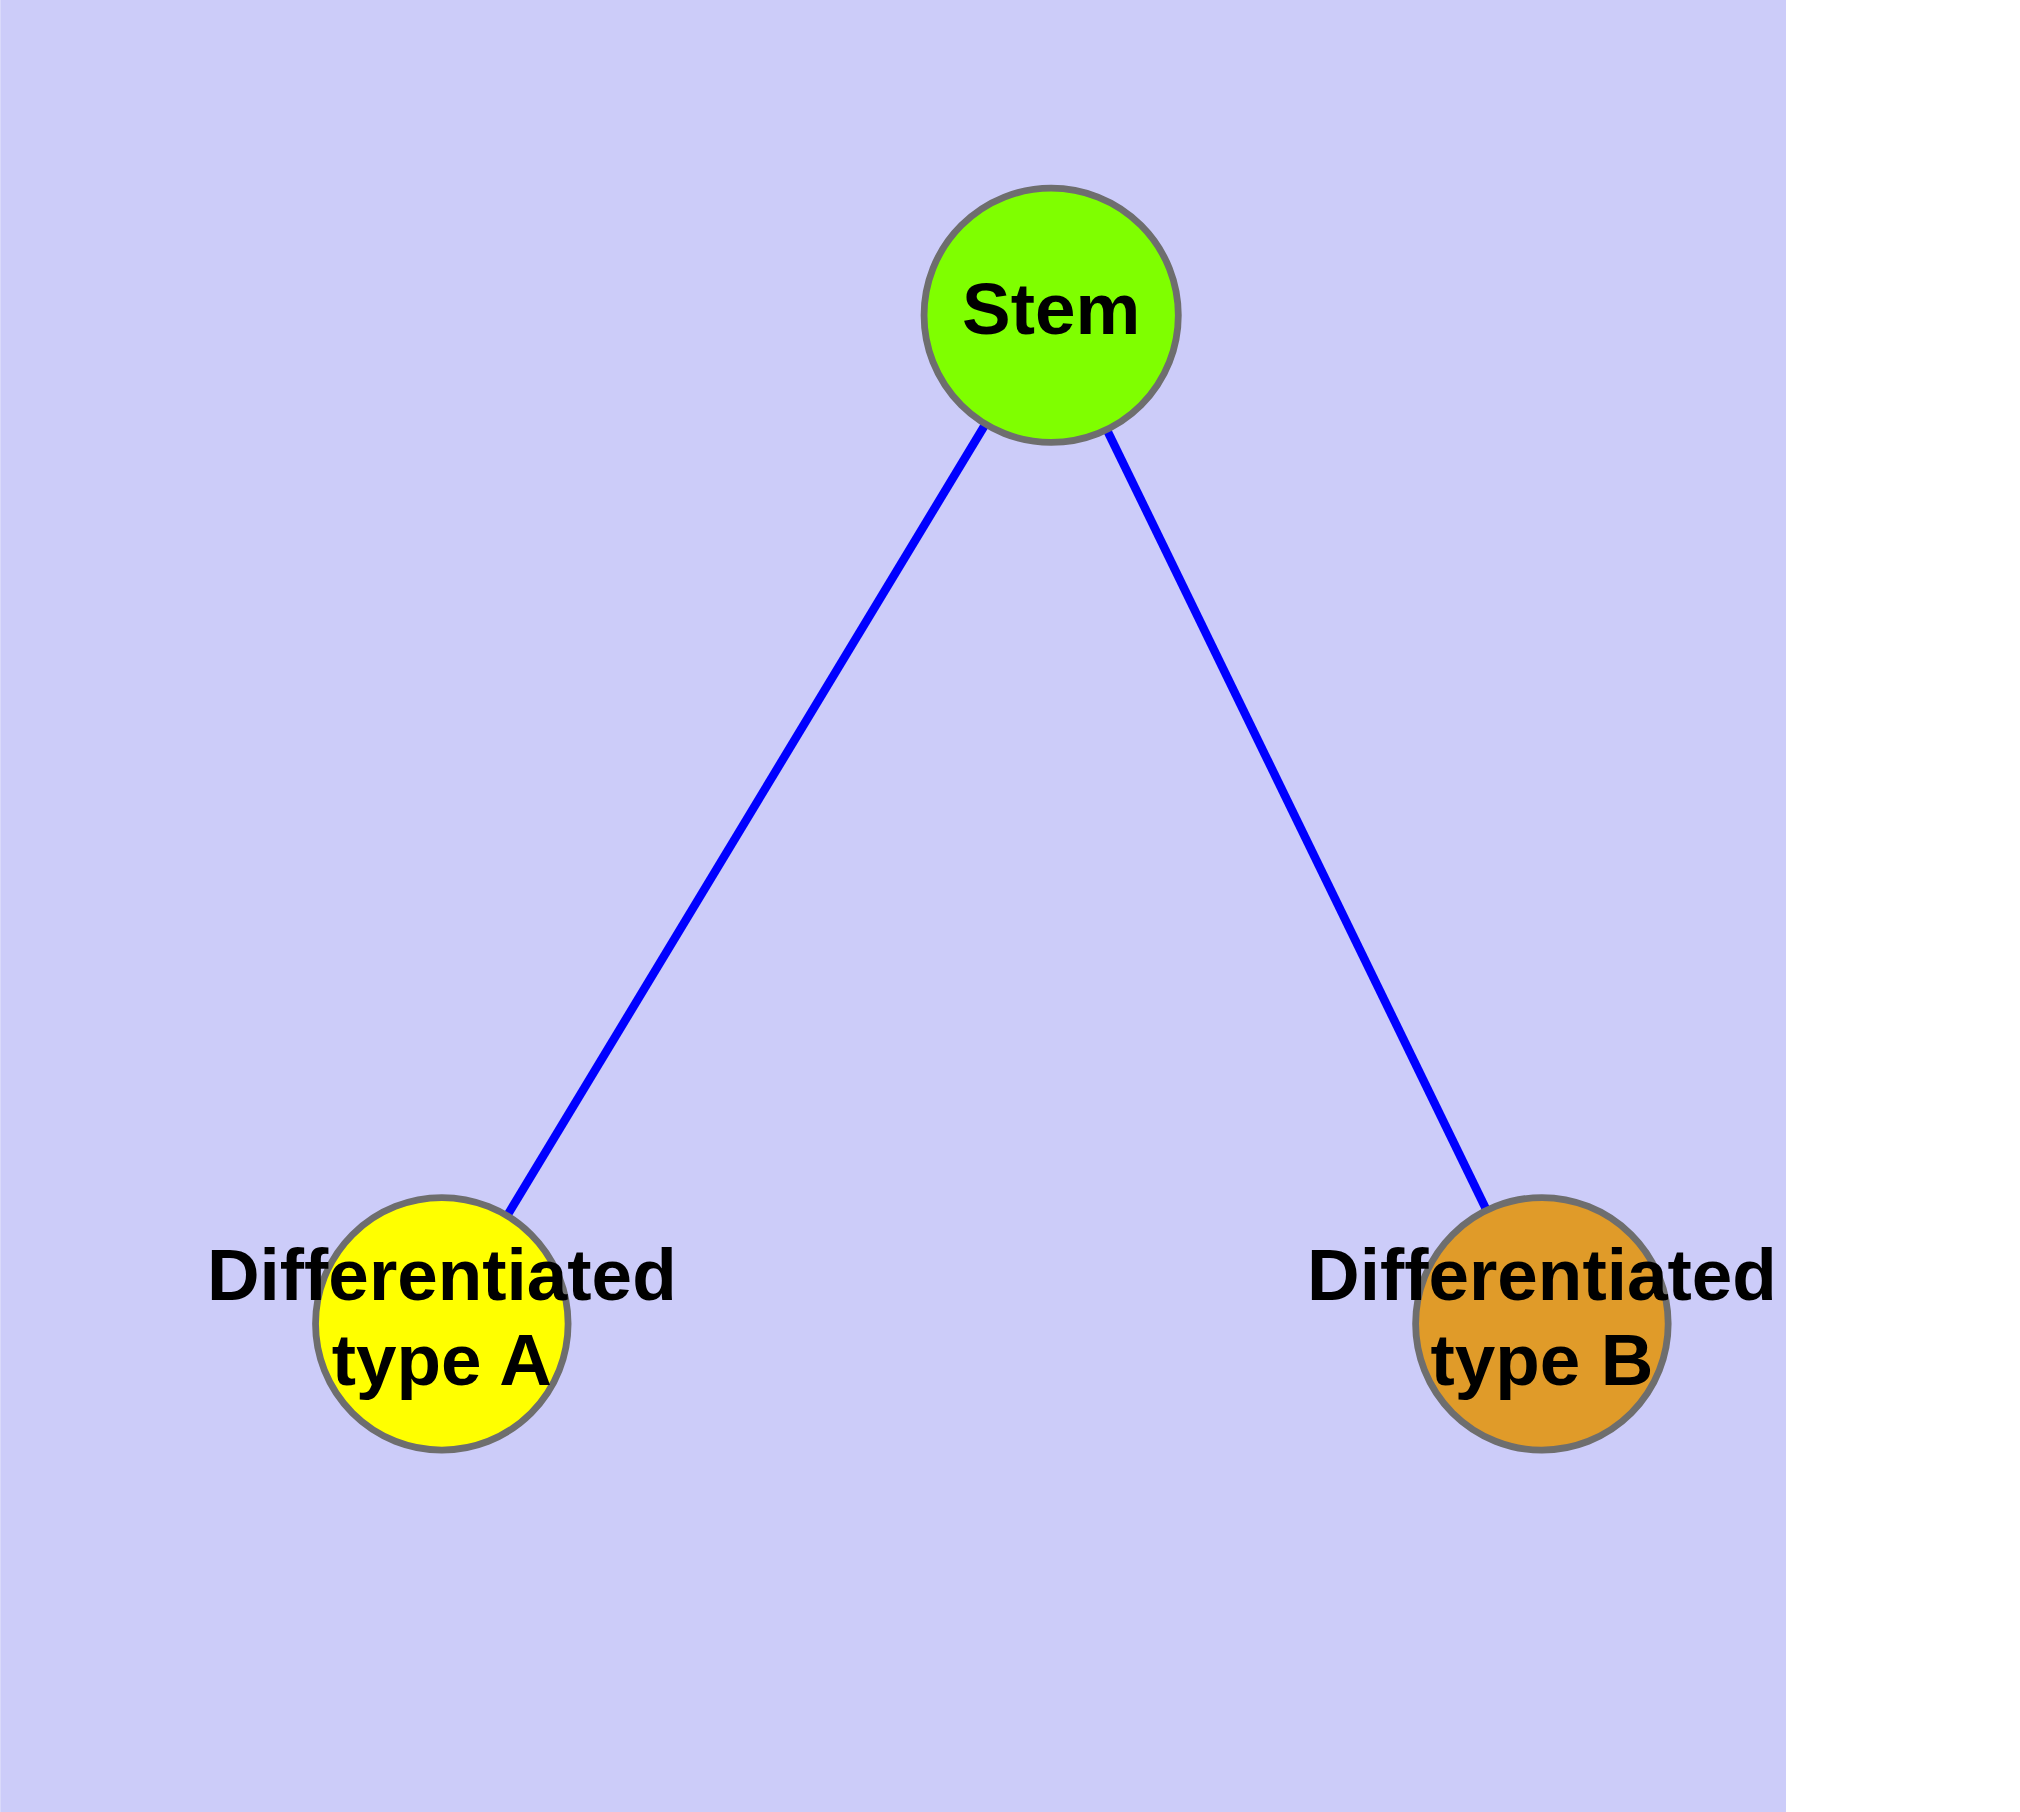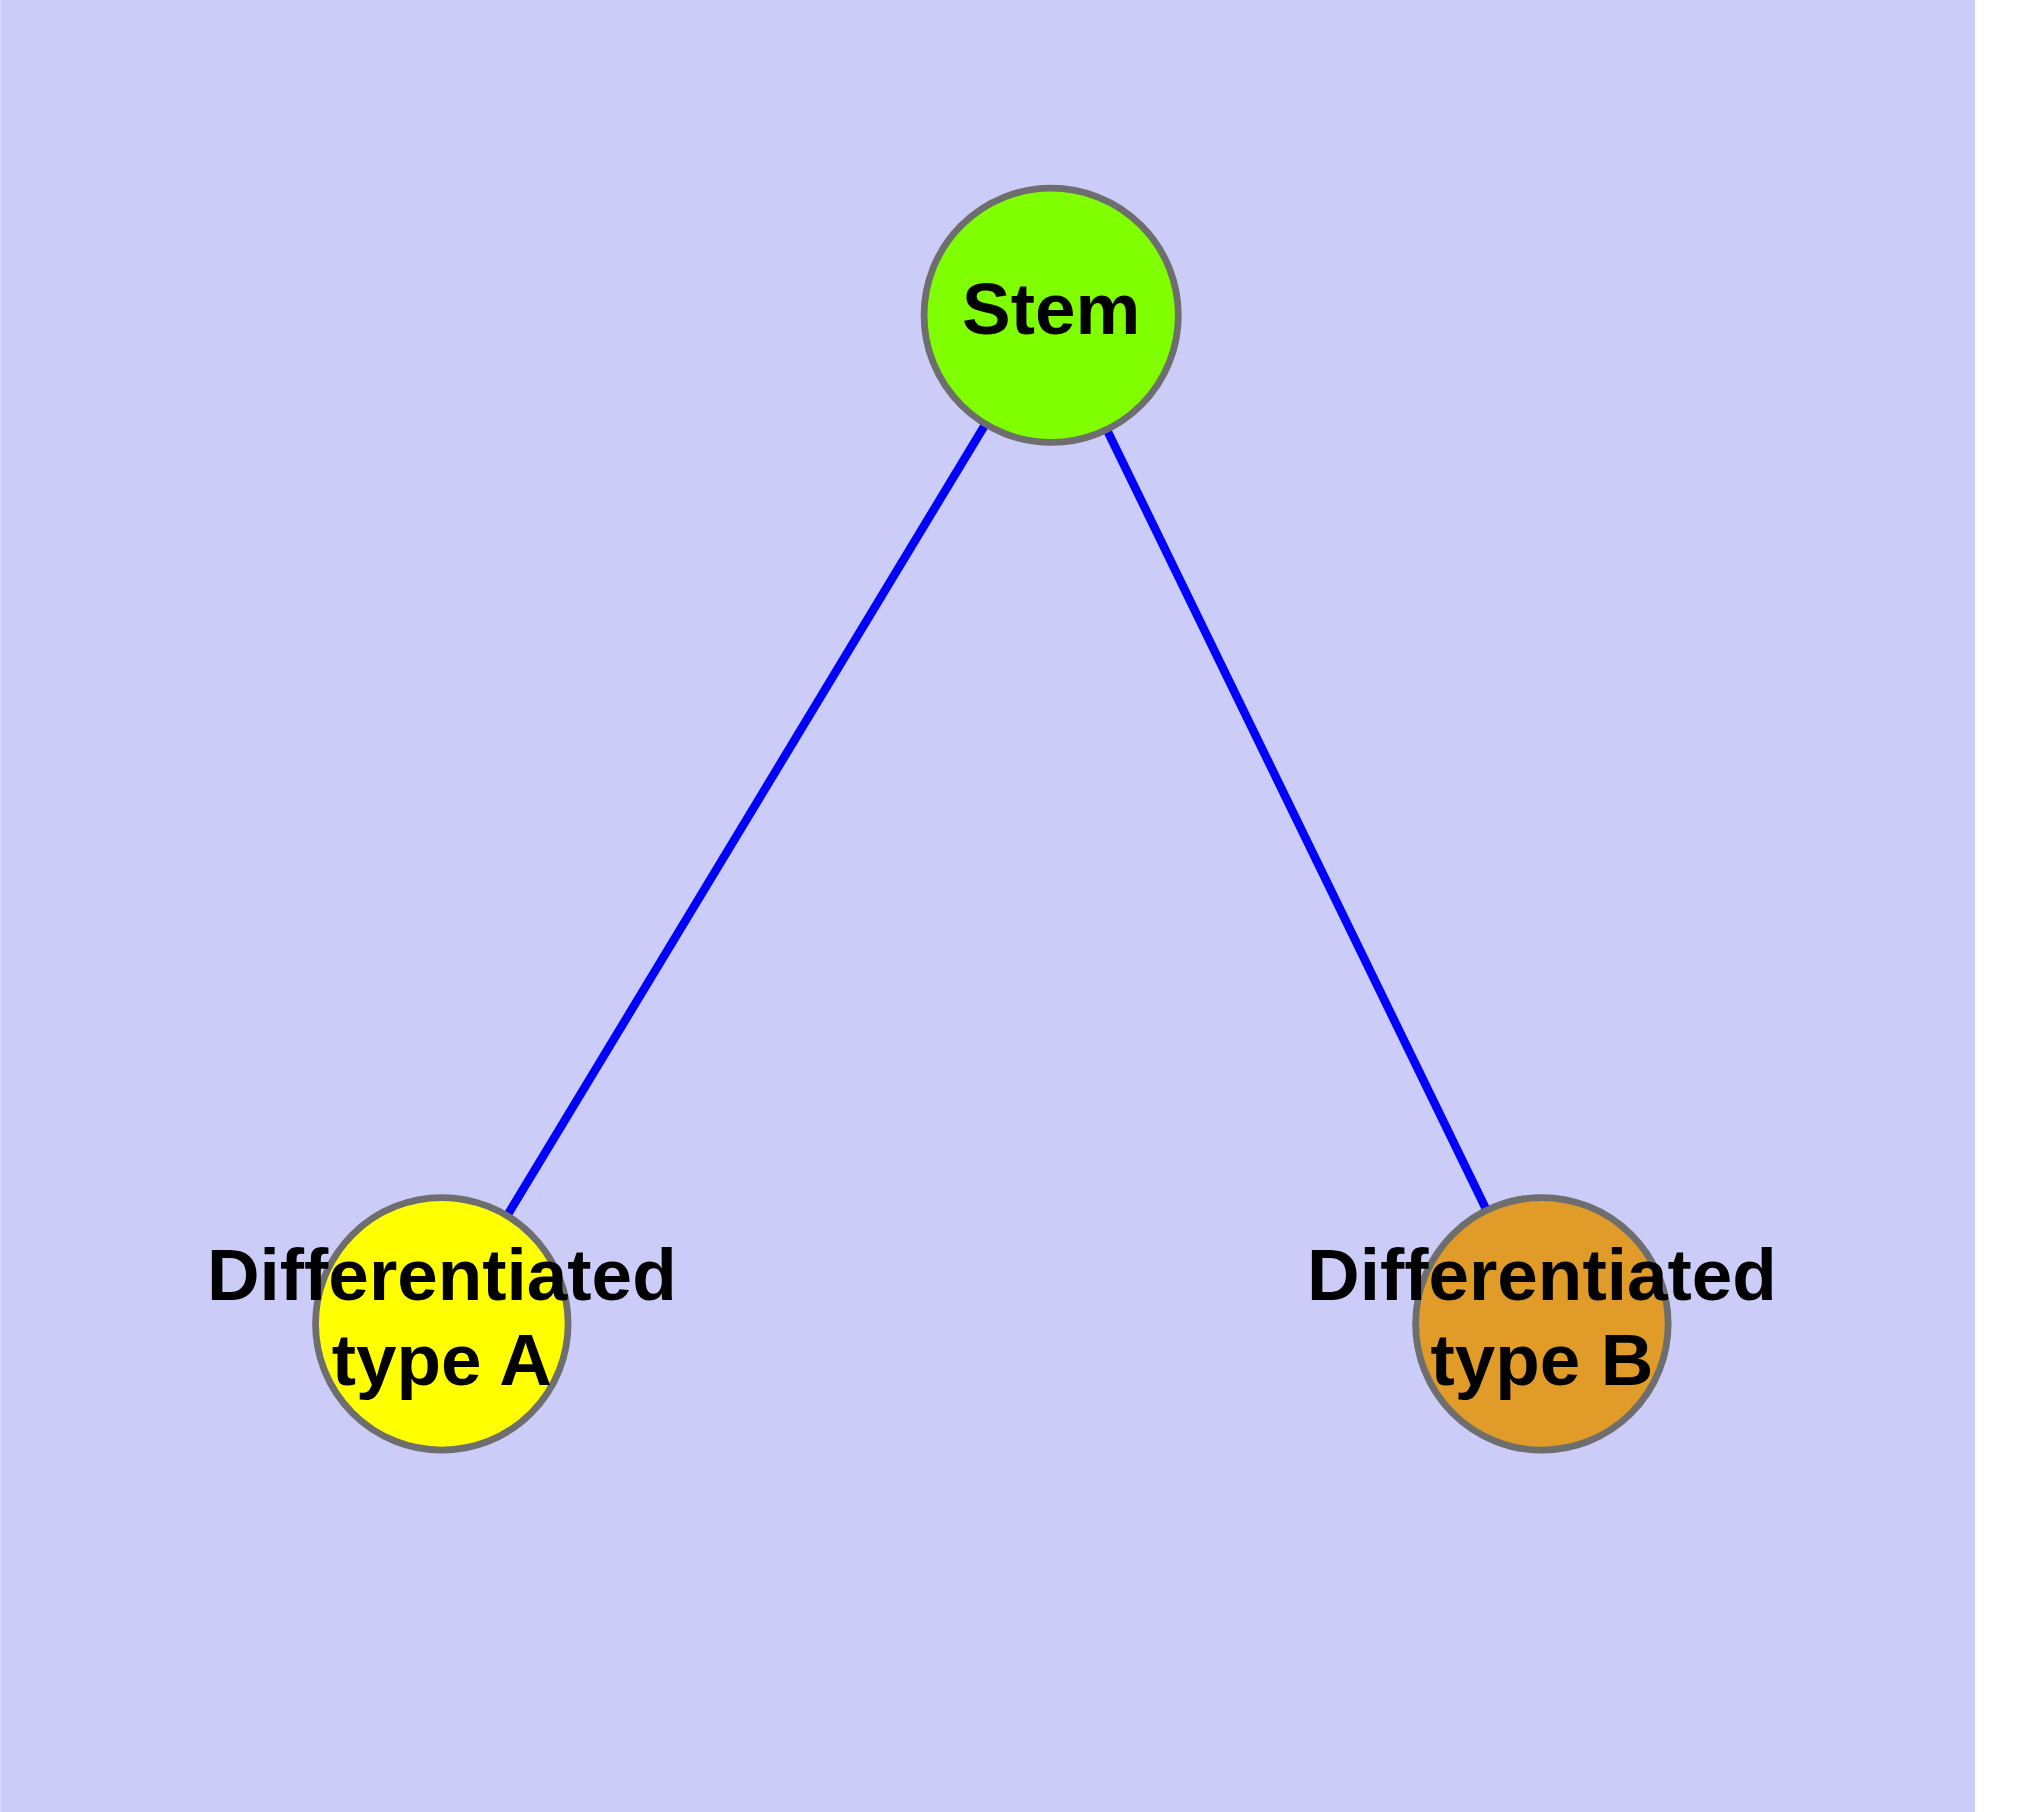--- a/index.html
+++ b/index.html
@@ -32,21 +32,21 @@
     text-anchor: middle;
     paint-order: normal;
   }
   .node-label tspan {
     font-family: "Liberation Sans", sans-serif;
   }
 </style>
 </head>
 <body>
 
-<div id="canvas" style="width: 1975px; height: 1812px;">
+<div id="canvas" style="width: 1786px; height: 1812px;">
   <svg id="graph-svg" viewBox="0 0 2384 2138" xmlns="http://www.w3.org/2000/svg" style="width: 2021px; height: 1812px;">
 
     <rect id="bg-rect" x="0" y="0" width="2384" height="2138" fill="#ccccf9"></rect>
 
     <g id="edges-group">
       <line id="edge-stem-to-a" x1="1164.4979112073122" y1="496.96173249415637" x2="595.9849511982172" y2="1437.8941697832008" stroke="#0000ff" stroke-width="10" stroke-linecap="butt"></line>
       <line id="edge-stem-to-b" x1="1303.8772281057848" y1="503.2848038789012" x2="1755.560287155214" y2="1431.6144071065708" stroke="#0000ff" stroke-width="10" stroke-linecap="butt"></line>
     </g>
 
     <g id="nodes-group">

